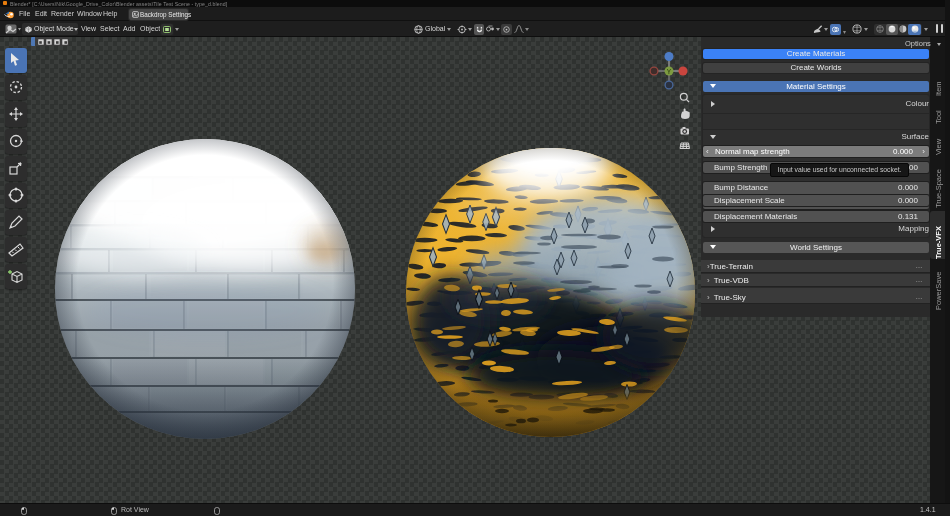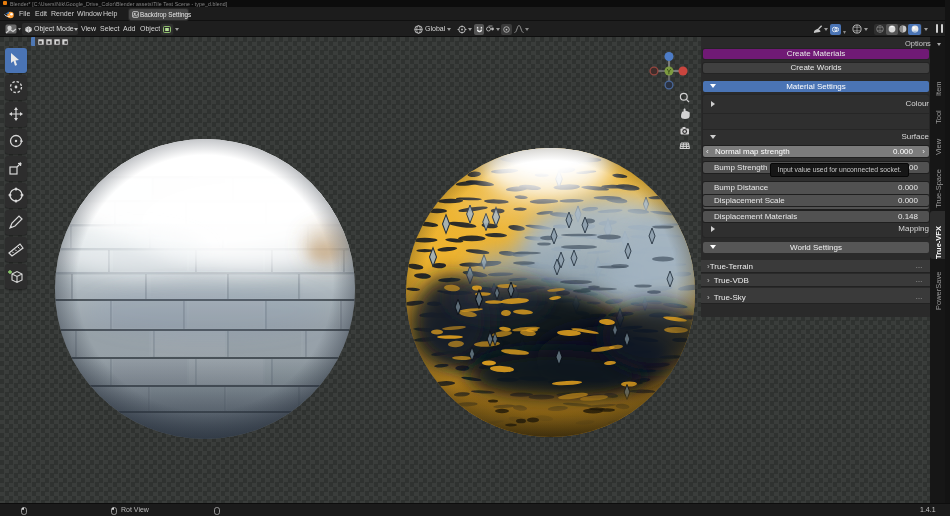--- a/index.html
+++ b/index.html
@@ -837,21 +837,21 @@
         <rect x="4.5" y="35" width="3" height="2" rx="0.5"></rect>
       </g>
       <g stroke="#d2d2d2" stroke-width="1" fill="none">
         <path d="M3,51 L10.5,51 L11.5,56.5 L2,56.5 Z"></path>
         <path d="M5.5,51 L5,56.5 M8.2,51 L8.6,56.5 M2.6,52.8 L11,52.8 M2.3,54.6 L11.2,54.6"></path>
       </g>
     </svg>
 <div class="abs" style="left:701px;top:37px;width:229px;height:280px;background:#2a2a2a"></div>
 <span class="abs" style="left:905px;top:39px;color:#c8c8c8;font-size:7.5px;z-index:6">Options</span>
 <span class="abs" style="left:937px;top:42.5px;width:0;height:0;border-left:2.5px solid transparent;border-right:2.5px solid transparent;border-top:3.2px solid #aaa;z-index:6"></span>
-<div class="row" style="top:48.5px;height:10px;background:#701a75;line-height:10px;text-align:center;box-shadow:0 0 0 1px #242424">Create Materials</div>
+<div class="row" style="top:48.5px;height:10px;background:#3b82f6;line-height:10px;text-align:center;box-shadow:0 0 0 1px #242424">Create Materials</div>
 <div class="row" style="top:63px;height:10px;background:#404040;line-height:10px;text-align:center;box-shadow:0 0 0 1px #242424">Create Worlds</div>
 <div class="row" style="top:80.5px;height:11.5px;background:#4a74b5;line-height:11.5px;text-align:center;color:#fff"><span class="caret-d"></span>Material Settings</div>
 <div class="abs" style="left:703px;top:95px;width:226px;height:142px;background:#2f2f2f;border-radius:2px;box-shadow:0 0 0 1px #262626"></div>
 <div class="row shead" style="top:99px;height:10px;line-height:10px"><span class="caret-r"></span>Colour</div>
 <div class="abs" style="left:703px;top:112.5px;width:226px;height:1px;background:#262626"></div>
 <div class="abs" style="left:703px;top:129px;width:226px;height:1px;background:#262626"></div>
 <div class="row shead" style="top:132px;height:10px;line-height:10px"><span class="caret-d" style="top:3px;border-top-color:#cfcfcf"></span>Surface</div>
 <div class="row slider" style="top:145.5px;height:11px;background:#7c7c7c;color:#fff">
       <span class="abs" style="left:3px;top:0;color:#e8e8e8;font-size:8px">‹</span>
       <span class="lbl" style="left:12px">Normal map strength</span>
@@ -866,21 +866,21 @@
 <div class="row slider" style="top:182px;height:27px">
       <span class="lbl">Bump Distance</span>
       <span class="val">0.000</span>
     </div>
 <div class="row slider" style="top:194.5px;height:11px">
       <span class="lbl">Displacement Scale</span>
       <span class="val">0.000</span>
     </div>
 <div class="row slider" style="top:210.5px;height:11px">
       <span class="lbl">Displacement Materials</span>
-      <span class="val">0.148</span>
+      <span class="val">0.131</span>
     </div>
 <div class="row shead" style="top:224px;height:10px;line-height:10px"><span class="caret-r"></span>Mapping</div>
 <div class="row" style="top:241.5px;height:11px;background:#565656;line-height:11px;text-align:center;color:#f2f2f2"><span class="caret-d" style="top:3px"></span>World Settings</div>
 <div class="addon" style="top:259.5px"><span style="margin-left:6px;color:#bdbdbd">›</span><span style="">True-Terrain</span><span class="dots">…</span></div>
 <div class="addon" style="top:273.5px"><span style="margin-left:6px;color:#bdbdbd">›</span><span style="margin-left:4px">True-VDB</span><span class="dots">…</span></div>
 <div class="addon" style="top:287.5px"><span style="margin-left:6px;color:#bdbdbd">›</span><span style="margin-left:4px">Pyramid</span><span class="dots">…</span></div>
 <div class="addon" style="top:291px"><span style="margin-left:6px;color:#bdbdbd">›</span><span style="margin-left:4px">True-Sky</span><span class="dots">…</span></div>
 <div class="abs" style="left:930px;top:37px;width:15px;height:466px;background:#161616"></div>
 <div class="abs" style="left:945px;top:0;width:5px;height:516px;background:#131313"></div>
 <div class="abs" style="left:930px;top:211px;width:15px;height:48px;background:#2c2c2c;border-radius:3px 0 0 3px"></div>

